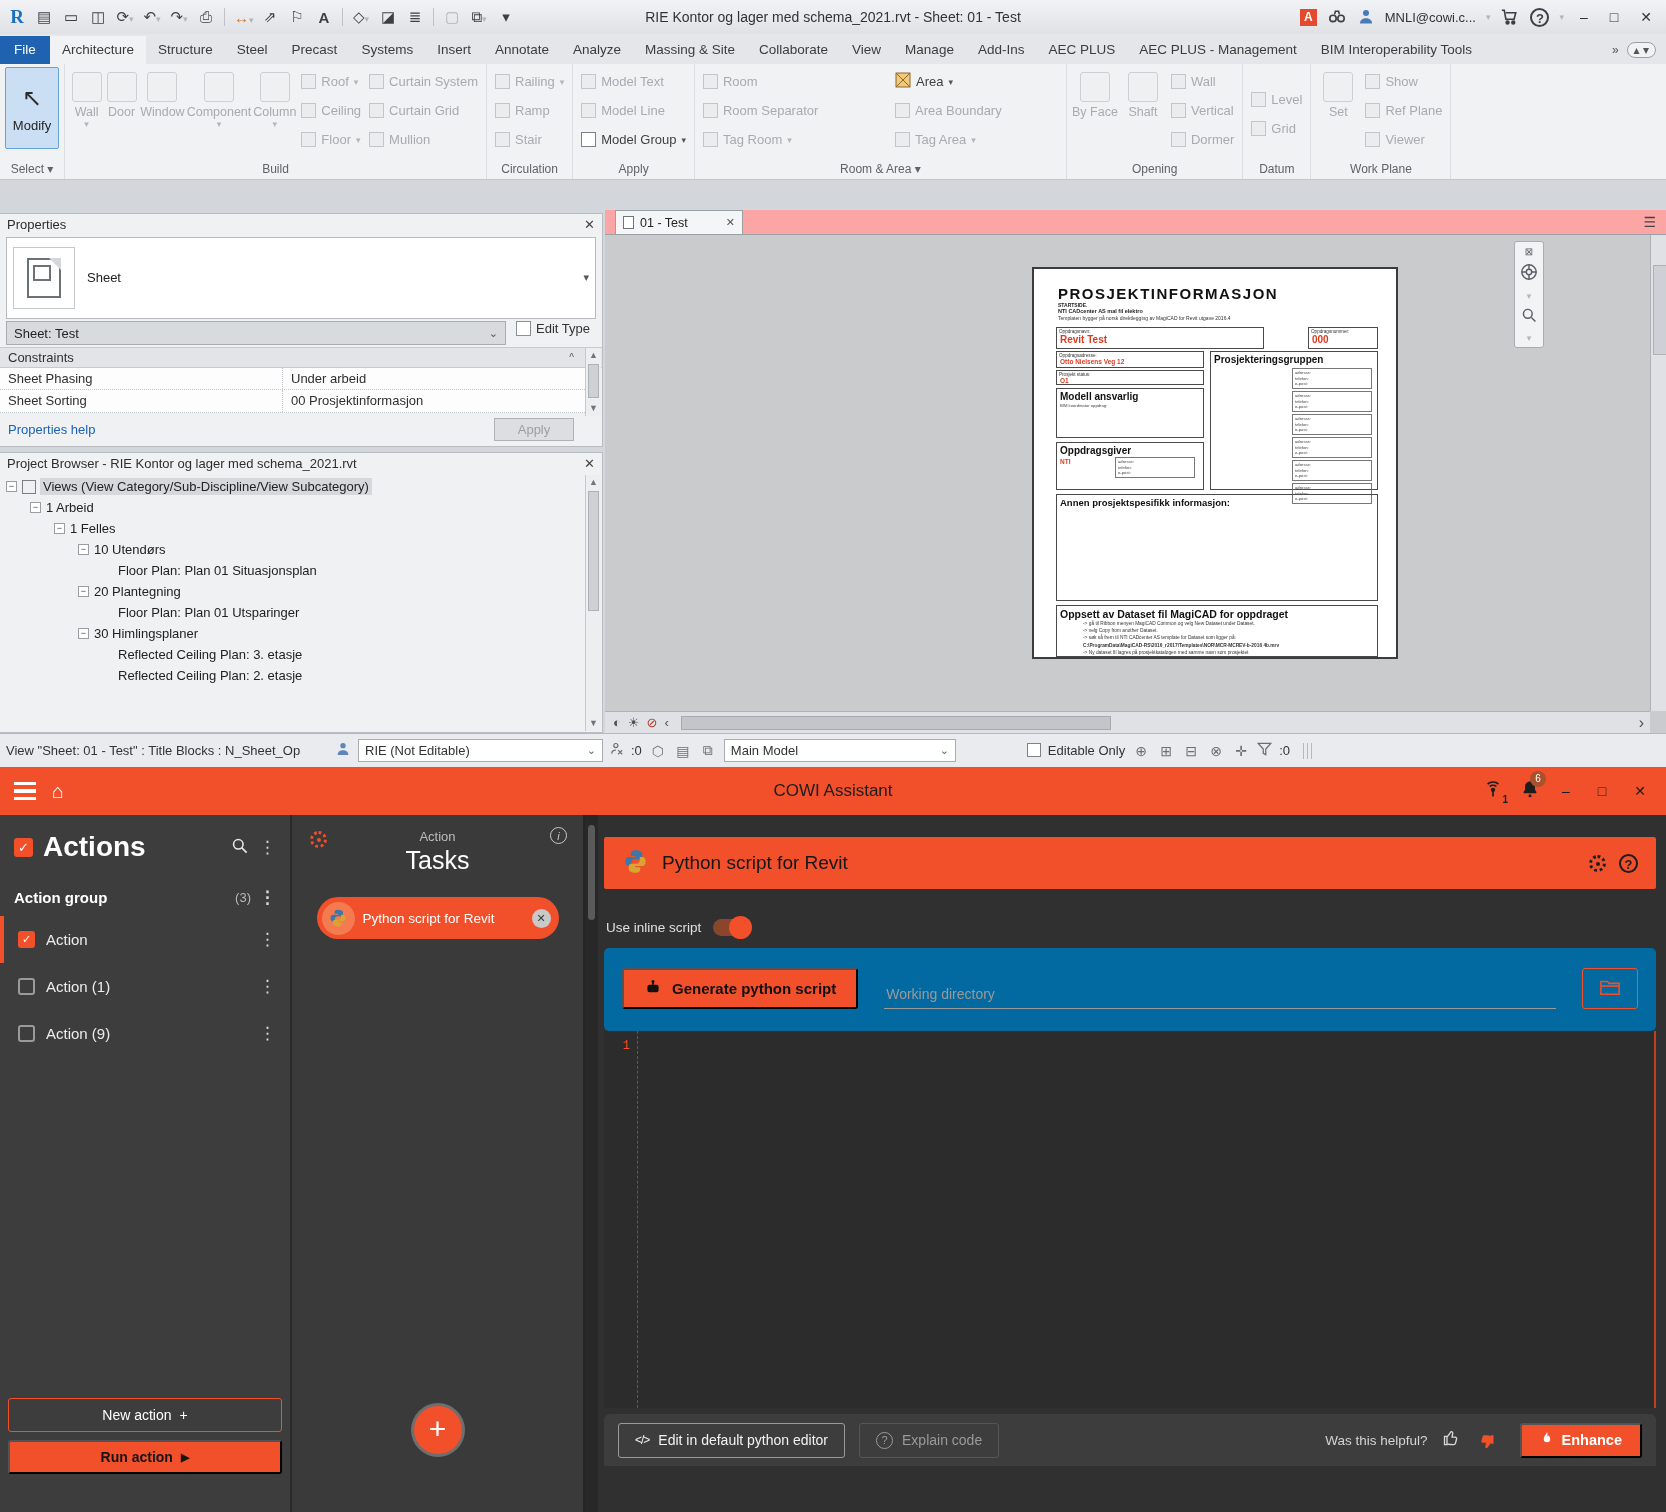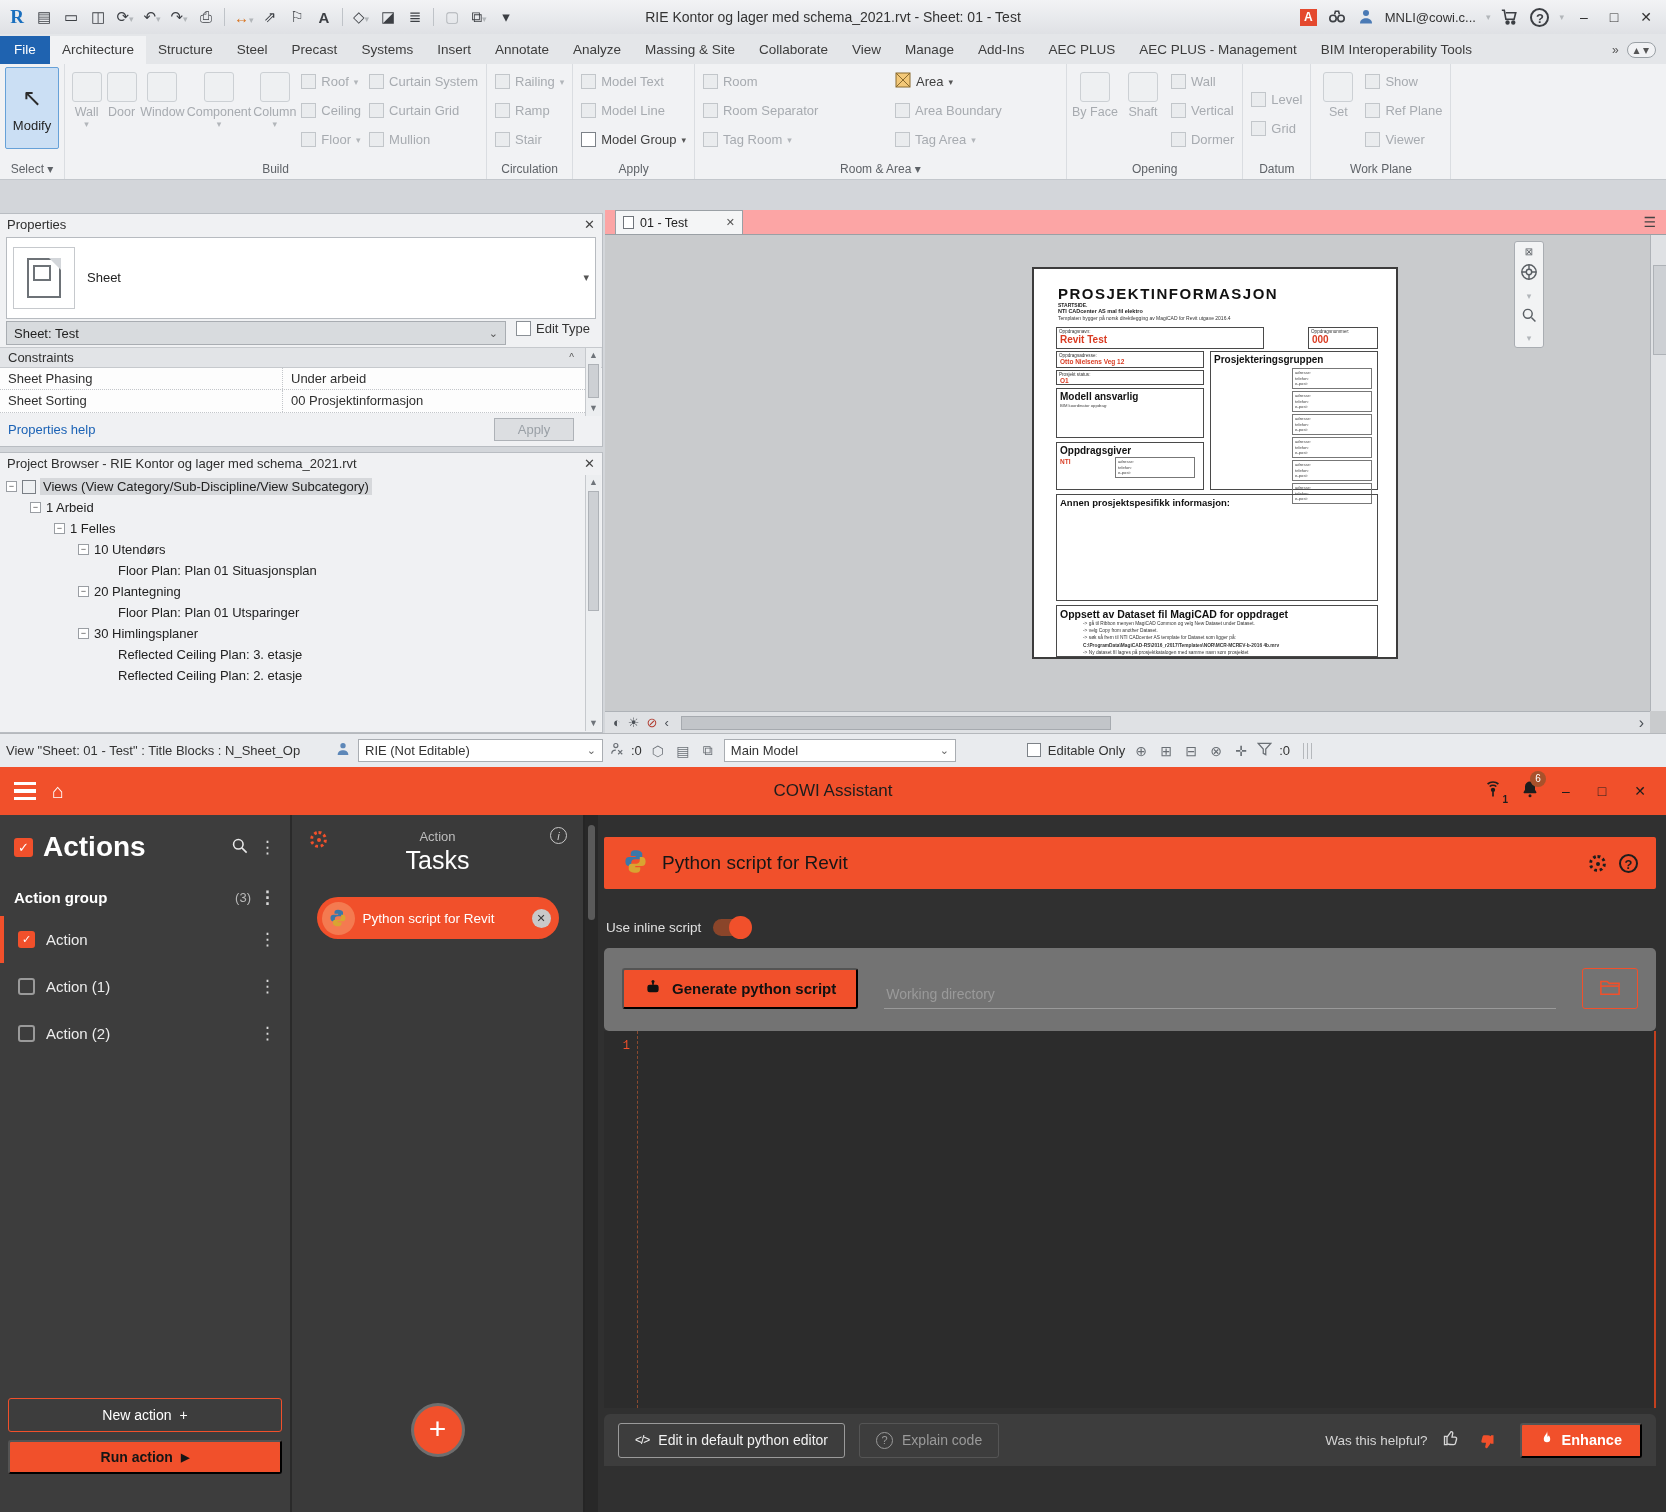--- a/index.html
+++ b/index.html
@@ -152,21 +152,21 @@
   .mainp { flex:1; background:#303030; position:relative; }
   .mvscroll { position:absolute; left:0; top:0; bottom:0; width:13px; background:#282828; }
   .mvscroll .thumb { position:absolute; left:3px; top:10px; width:7px; height:95px; border-radius:4px; background:#5a5a5a; }
   .mcontent { position:absolute; left:13px; right:0; top:0; bottom:0; padding:22px 10px 0 6px; display:flex; flex-direction:column; }
   .pyhead { height:52px; background:#f1502b; border-radius:2px; display:flex; align-items:center; padding:0 18px; gap:13px; }
   .pyhead-title { color:#161616; font-size:19px; flex:1; }
   .qmark { width:19px; height:19px; border-radius:50%; border:2px solid #1d1d1d; color:#1d1d1d; font-size:13px; text-align:center; line-height:17px; font-weight:bold; }
   .inline-row { display:flex; align-items:center; gap:12px; margin:30px 0 12px 2px; color:#e0e0e0; font-size:13.5px; }
   .toggle { width:38px; height:17px; border-radius:9px; background:#8a452a; position:relative; }
   .toggle .knob { position:absolute; right:-1px; top:-3px; width:23px; height:23px; border-radius:50%; background:#f1502b; }
-  .gencard { background:#737373; border-radius:5px; padding:20px 18px 22px; display:flex; align-items:flex-end; gap:26px; }
+  .gencard { background:#0369a1; border-radius:5px; padding:20px 18px 22px; display:flex; align-items:flex-end; gap:26px; }
   .genbtn { height:41px; background:#f1502b; border-radius:3px; display:flex; align-items:center; gap:10px; padding:0 20px; color:#111; font-size:15px; font-weight:bold; white-space:nowrap; }
   .wdir { flex:1; background:transparent; border:none; border-bottom:1px solid #9a9a9a; color:#ddd; font-size:14px; padding:6px 2px; outline:none; font-family:"Liberation Sans",sans-serif; }
   .wdir::placeholder { color:#9a9a9a; }
   .folderbtn { width:56px; height:41px; border:1px solid #f1502b; border-radius:3px; display:flex; align-items:center; justify-content:center; background:transparent; }
   .editor { flex:1; background:#2c2c2c; border-right:2px solid #c2401f; display:flex; }
   .gutter { width:34px; border-right:1px dashed #8a4a30; padding:8px 7px 0 0; text-align:right; color:#f1502b; font-size:12px; font-family:"Liberation Mono",monospace; }
   .botbar { height:52px; background:#3d3d3d; border-radius:6px 6px 0 0; margin-top:6px; display:flex; align-items:center; gap:14px; padding:0 14px; }
   .editbtn { height:35px; border:1px solid #9a9a9a; border-radius:3px; background:transparent; color:#f2f2f2; font-size:14px; display:flex; align-items:center; gap:9px; padding:0 16px; }
   .codeic { color:#f2f2f2; font-size:12px; letter-spacing:-1px; }
   .explainbtn { height:35px; border:1px solid #555; border-radius:3px; background:transparent; color:#9a9a9a; font-size:14px; display:flex; align-items:center; gap:9px; padding:0 16px; }
@@ -805,21 +805,21 @@
           <span>Action</span>
           <span class="kebab">⋮</span>
         </div>
         <div class="aitem">
           <span class="cbx empty" style="width:17px;height:17px;"></span>
           <span>Action (1)</span>
           <span class="kebab">⋮</span>
         </div>
         <div class="aitem">
           <span class="cbx empty" style="width:17px;height:17px;"></span>
-          <span>Action (2)</span>
+          <span>Action (9)</span>
           <span class="kebab">⋮</span>
         </div>
         <button class="side-btn newbtn">
           <span>New action</span>
             <span>+</span>
         </button>
         <button class="side-btn runbtn">
           <span>Run action</span>
             <span style="font-size:11px;">▶</span>
         </button>

